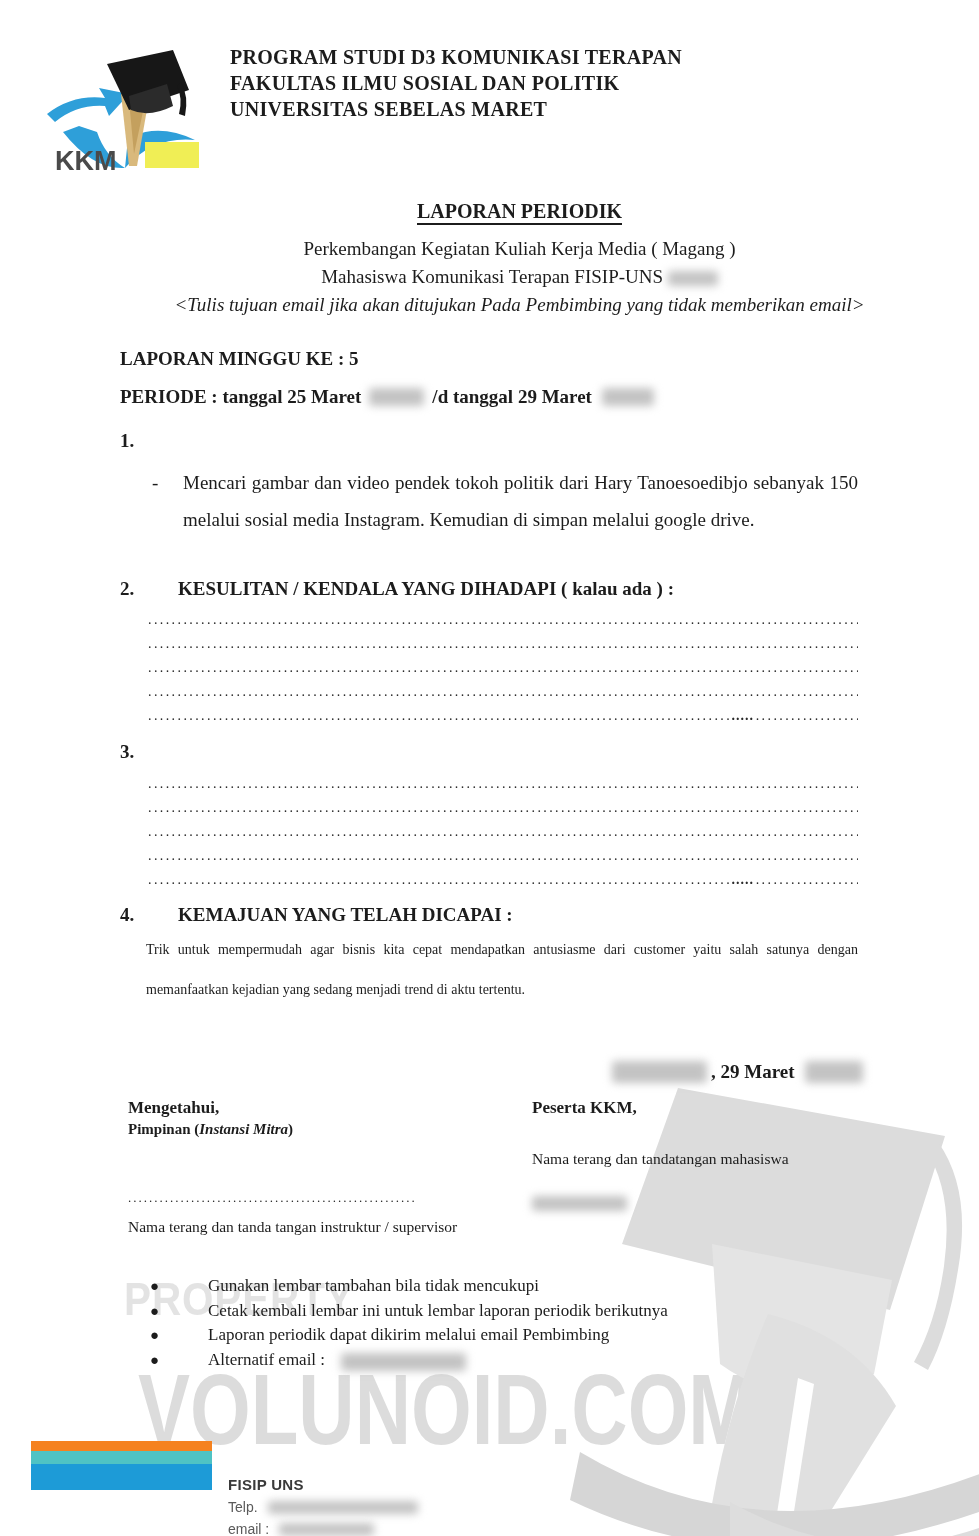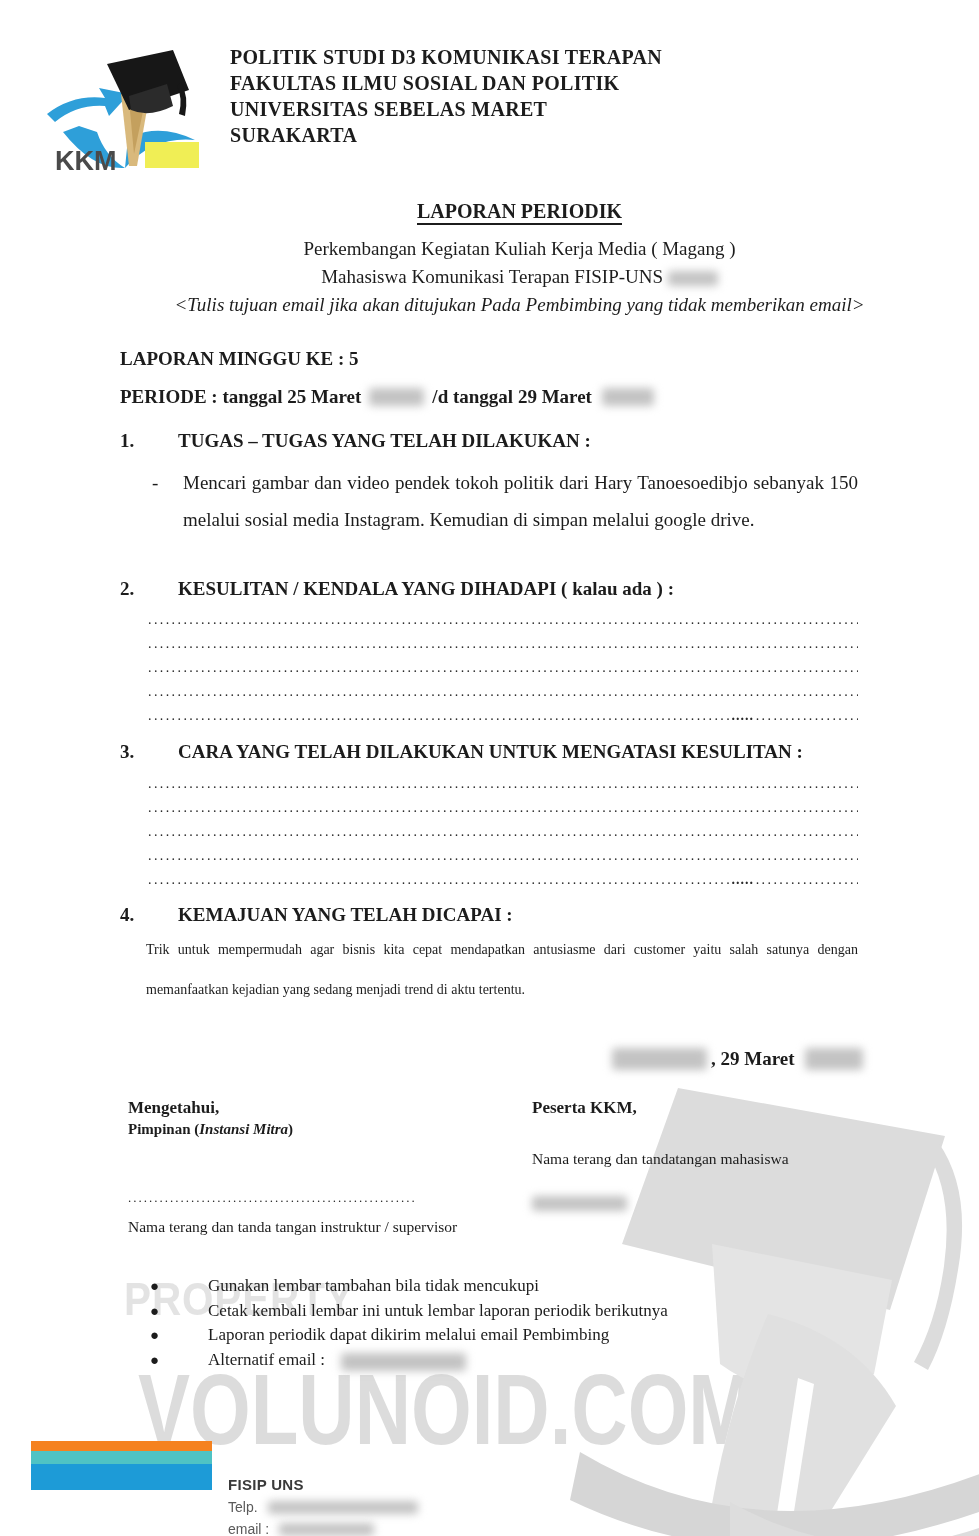--- a/index.html
+++ b/index.html
@@ -112,84 +112,81 @@
     <polygon points="88,58 116,62 104,130 96,130" fill="#D9B97C"></polygon>
     <polygon points="96,64 112,66 101,118" fill="#C4A05E"></polygon>
     <rect x="112" y="106" width="54" height="26" fill="#F0EE55"></rect>
     <polygon points="74,28 140,14 156,54 96,74" fill="#171717"></polygon>
     <path d="M96,60 L134,48 L140,70 Q116,82 98,74 Z" fill="#2b2b2b"></path>
     <path d="M148,46 q8,14 4,34 l-6,-2 q4,-16 -2,-28 Z" fill="#171717"></path>
     <text x="22" y="134" font-family="Liberation Sans, sans-serif" font-size="27" font-weight="bold" fill="#4a4a4a">KKM</text>
   </svg>
 
   <div id="header-text">
-    <div>POLITIK STUDI D3 KOMUNIKASI TERAPAN</div>
+    <div>PROGRAM STUDI D3 KOMUNIKASI TERAPAN</div>
     <div>FAKULTAS ILMU SOSIAL DAN POLITIK</div>
     <div>UNIVERSITAS SEBELAS MARET</div>
-    <div>SURAKARTA</div>
   </div>
 
   <div class="center" id="doc-title"><span>LAPORAN PERIODIK</span></div>
   <div class="center" id="subtitle1">Perkembangan Kegiatan Kuliah Kerja Media ( Magang )</div>
   <div class="center" id="subtitle2">
     <span>Mahasiswa Komunikasi Terapan FISIP-UNS</span>
     <span class="blur" style="width:50px;height:15px;"></span>
   </div>
   <div class="center" id="subtitle3">&lt;Tulis tujuan email jika akan ditujukan Pada Pembimbing yang tidak memberikan email&gt;</div>
 
   <div id="week-line">LAPORAN MINGGU KE : 5</div>
   <div id="periode-line">
     <span>PERIODE : tanggal 25 Maret</span>
     <span class="blur" style="width:55px;height:18px;margin:0 8px;"></span>
     <span>/d tanggal 29 Maret</span>
     <span class="blur" style="width:52px;height:18px;margin-left:10px;"></span>
   </div>
 
   <div class="sec-head" id="sec1-head">
     <span class="num">1.</span>
-    <span>TUGAS – TUGAS YANG TELAH DILAKUKAN :</span>
   </div>
   <div id="sec1-body">
     <span class="dash">-</span>
     <div class="par">Mencari gambar dan video pendek tokoh politik dari Hary Tanoesoedibjo sebanyak 150 melalui sosial media Instagram. Kemudian di simpan melalui google drive.</div>
   </div>
 
   <div class="sec-head" id="sec2-head">
     <span class="num">2.</span>
     <span>KESULITAN / KENDALA YANG DIHADAPI ( kalau ada ) :</span>
   </div>
   <div class="dotblock" id="dots-sec2">
     <div class="dotline">........................................................................................................................................................................................................</div>
     <div class="dotline">........................................................................................................................................................................................................</div>
     <div class="dotline">........................................................................................................................................................................................................</div>
     <div class="dotline">........................................................................................................................................................................................................</div>
     <div class="dotline"><span>........................................................................................................................................................................................................</span><span class="bold-patch">.....</span></div>
   </div>
 
   <div class="sec-head" id="sec3-head">
     <span class="num">3.</span>
-    <span>CARA YANG TELAH DILAKUKAN UNTUK MENGATASI KESULITAN :</span>
   </div>
   <div class="dotblock" id="dots-sec3">
     <div class="dotline">........................................................................................................................................................................................................</div>
     <div class="dotline">........................................................................................................................................................................................................</div>
     <div class="dotline">........................................................................................................................................................................................................</div>
     <div class="dotline">........................................................................................................................................................................................................</div>
     <div class="dotline"><span>........................................................................................................................................................................................................</span><span class="bold-patch">.....</span></div>
   </div>
 
   <div class="sec-head" id="sec4-head">
     <span class="num">4.</span>
     <span>KEMAJUAN YANG TELAH DICAPAI :</span>
   </div>
   <div id="sec4-body">Trik untuk mempermudah agar bisnis kita cepat mendapatkan antusiasme dari customer yaitu salah satunya dengan memanfaatkan kejadian yang sedang menjadi trend di aktu tertentu.</div>
 
   <div id="date-line">
     <span class="blur" style="width:95px;height:22px;"></span>
-    <span style="margin:0 4px;">, 29 Maret</span>
+    <span style="margin:13px 4px;">, 29 Maret</span>
     <span class="blur" style="width:58px;height:22px;margin-left:6px;"></span>
   </div>
 
   <div class="abs" id="sig-left-1">Mengetahui,</div>
   <div class="abs" id="sig-left-2">
     <span>Pimpinan (</span><span style="font-style:italic;">Instansi Mitra</span><span>)</span>
   </div>
   <div class="abs" id="sig-right-1">Peserta KKM,</div>
   <div class="abs" id="sig-dots">........................................................................................................................................................................................................</div>
   <span class="blur abs" id="sig-name-blur" style="width:95px;height:15px;"></span>

